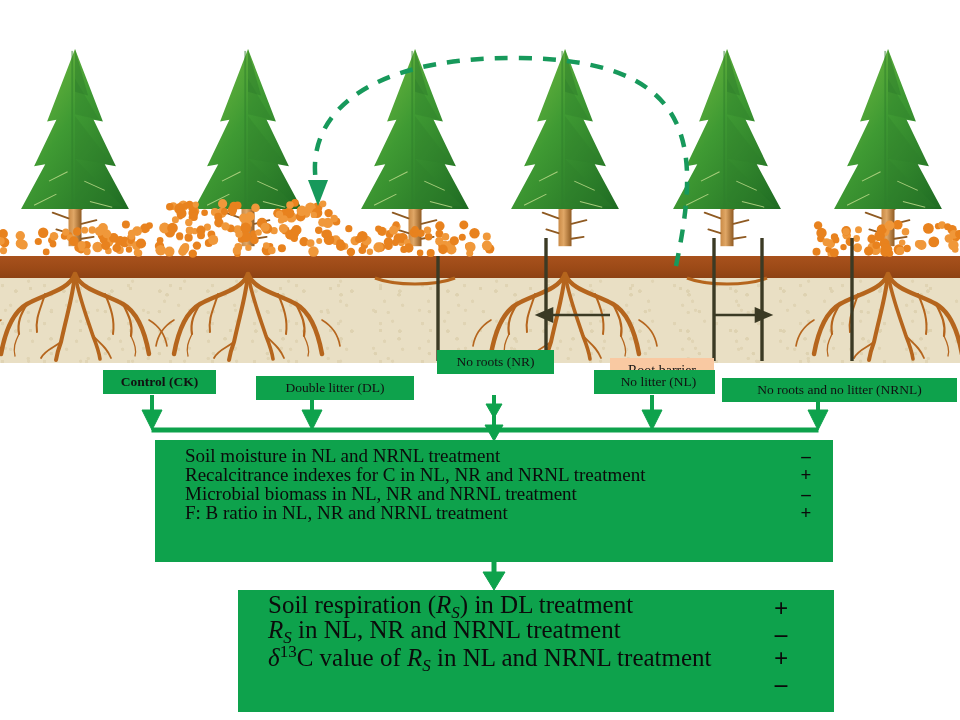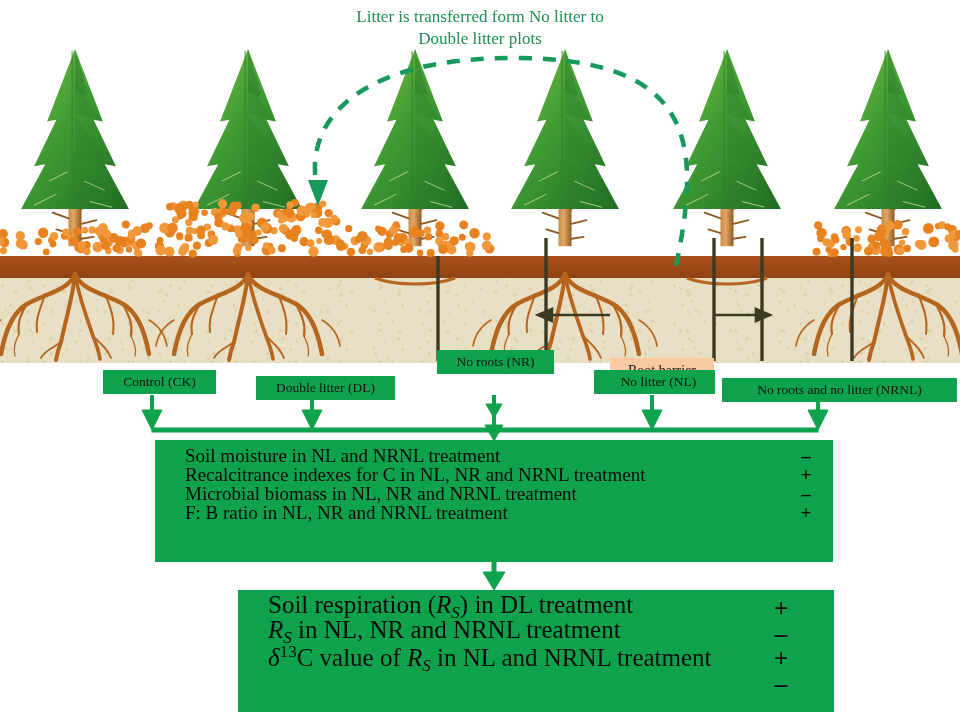--- a/index.html
+++ b/index.html
@@ -60,24 +60,20 @@
     background:#f9c9a2;color:#141414;font-size:14px;line-height:25px;
     text-align:center;white-space:nowrap;}
 
   svg{position:absolute;left:0;top:0;overflow:visible;}
 </style>
 </head>
 <body>
 
 <div id="stage">
 
-  <div class="caption">
-    <div>Litter is transferred form No litter to</div>
-    <div>Double litter plots</div>
-  </div>
 
   <div id="scene">
     <div class="sky"></div>
     <div class="surface"></div>
     <div class="subsoil"></div>
 
     <svg id="scene-svg" width="960" height="305">
       <defs>
         <linearGradient id="needle" x1="0" y1="0" x2="1" y2="1">
           <stop offset="0%" stop-color="#7dc242"></stop>
@@ -454,22 +450,22 @@
 
     <div id="rootbarrier">Root barrier</div>
   </div>
 
   <svg width="960" height="720">
     <path d="M 676 266 C 700 150 700 60 520 58 C 360 56 300 120 318 192" fill="none" stroke="#17995b" stroke-width="4.5" stroke-dasharray="13 11" stroke-linecap="butt"></path>
     <polygon points="318,206 308,180 328,180" fill="#17995b"></polygon>
   </svg>
 
   <div id="labels-row">
-      <div class="plotlabel" style="left: 103px; width: 113px; top: 370px;">Control (CK)</div>
-      <div class="plotlabel" style="left: 256px; width: 139px; top: 376px;">Double litter (DL)</div>
+      <div class="plotlabel" style="left: 103px; width: 113px; top: 370px; font-weight: bold;">Control (CK)</div>
+      <div class="plotlabel" style="left: 256px; width: 158px; top: 376px;">Double litter (DL)</div>
       <div class="plotlabel" style="left: 437px; width: 117px; top: 350px;">No roots (NR)</div>
       <div class="plotlabel" style="left: 594px; width: 113px; top: 370px; padding-left: 8px;">No litter (NL)</div>
       <div class="plotlabel" style="left: 722px; width: 235px; top: 370px; margin-top: 8px;">No roots and no litter (NRNL)</div>
     </div>
 
   <svg width="960" height="720">
     <g fill="#0ea24c" stroke="#0ea24c">
 
       <g stroke-width="4">
         <line x1="152" y1="395" x2="152" y2="418"></line>

